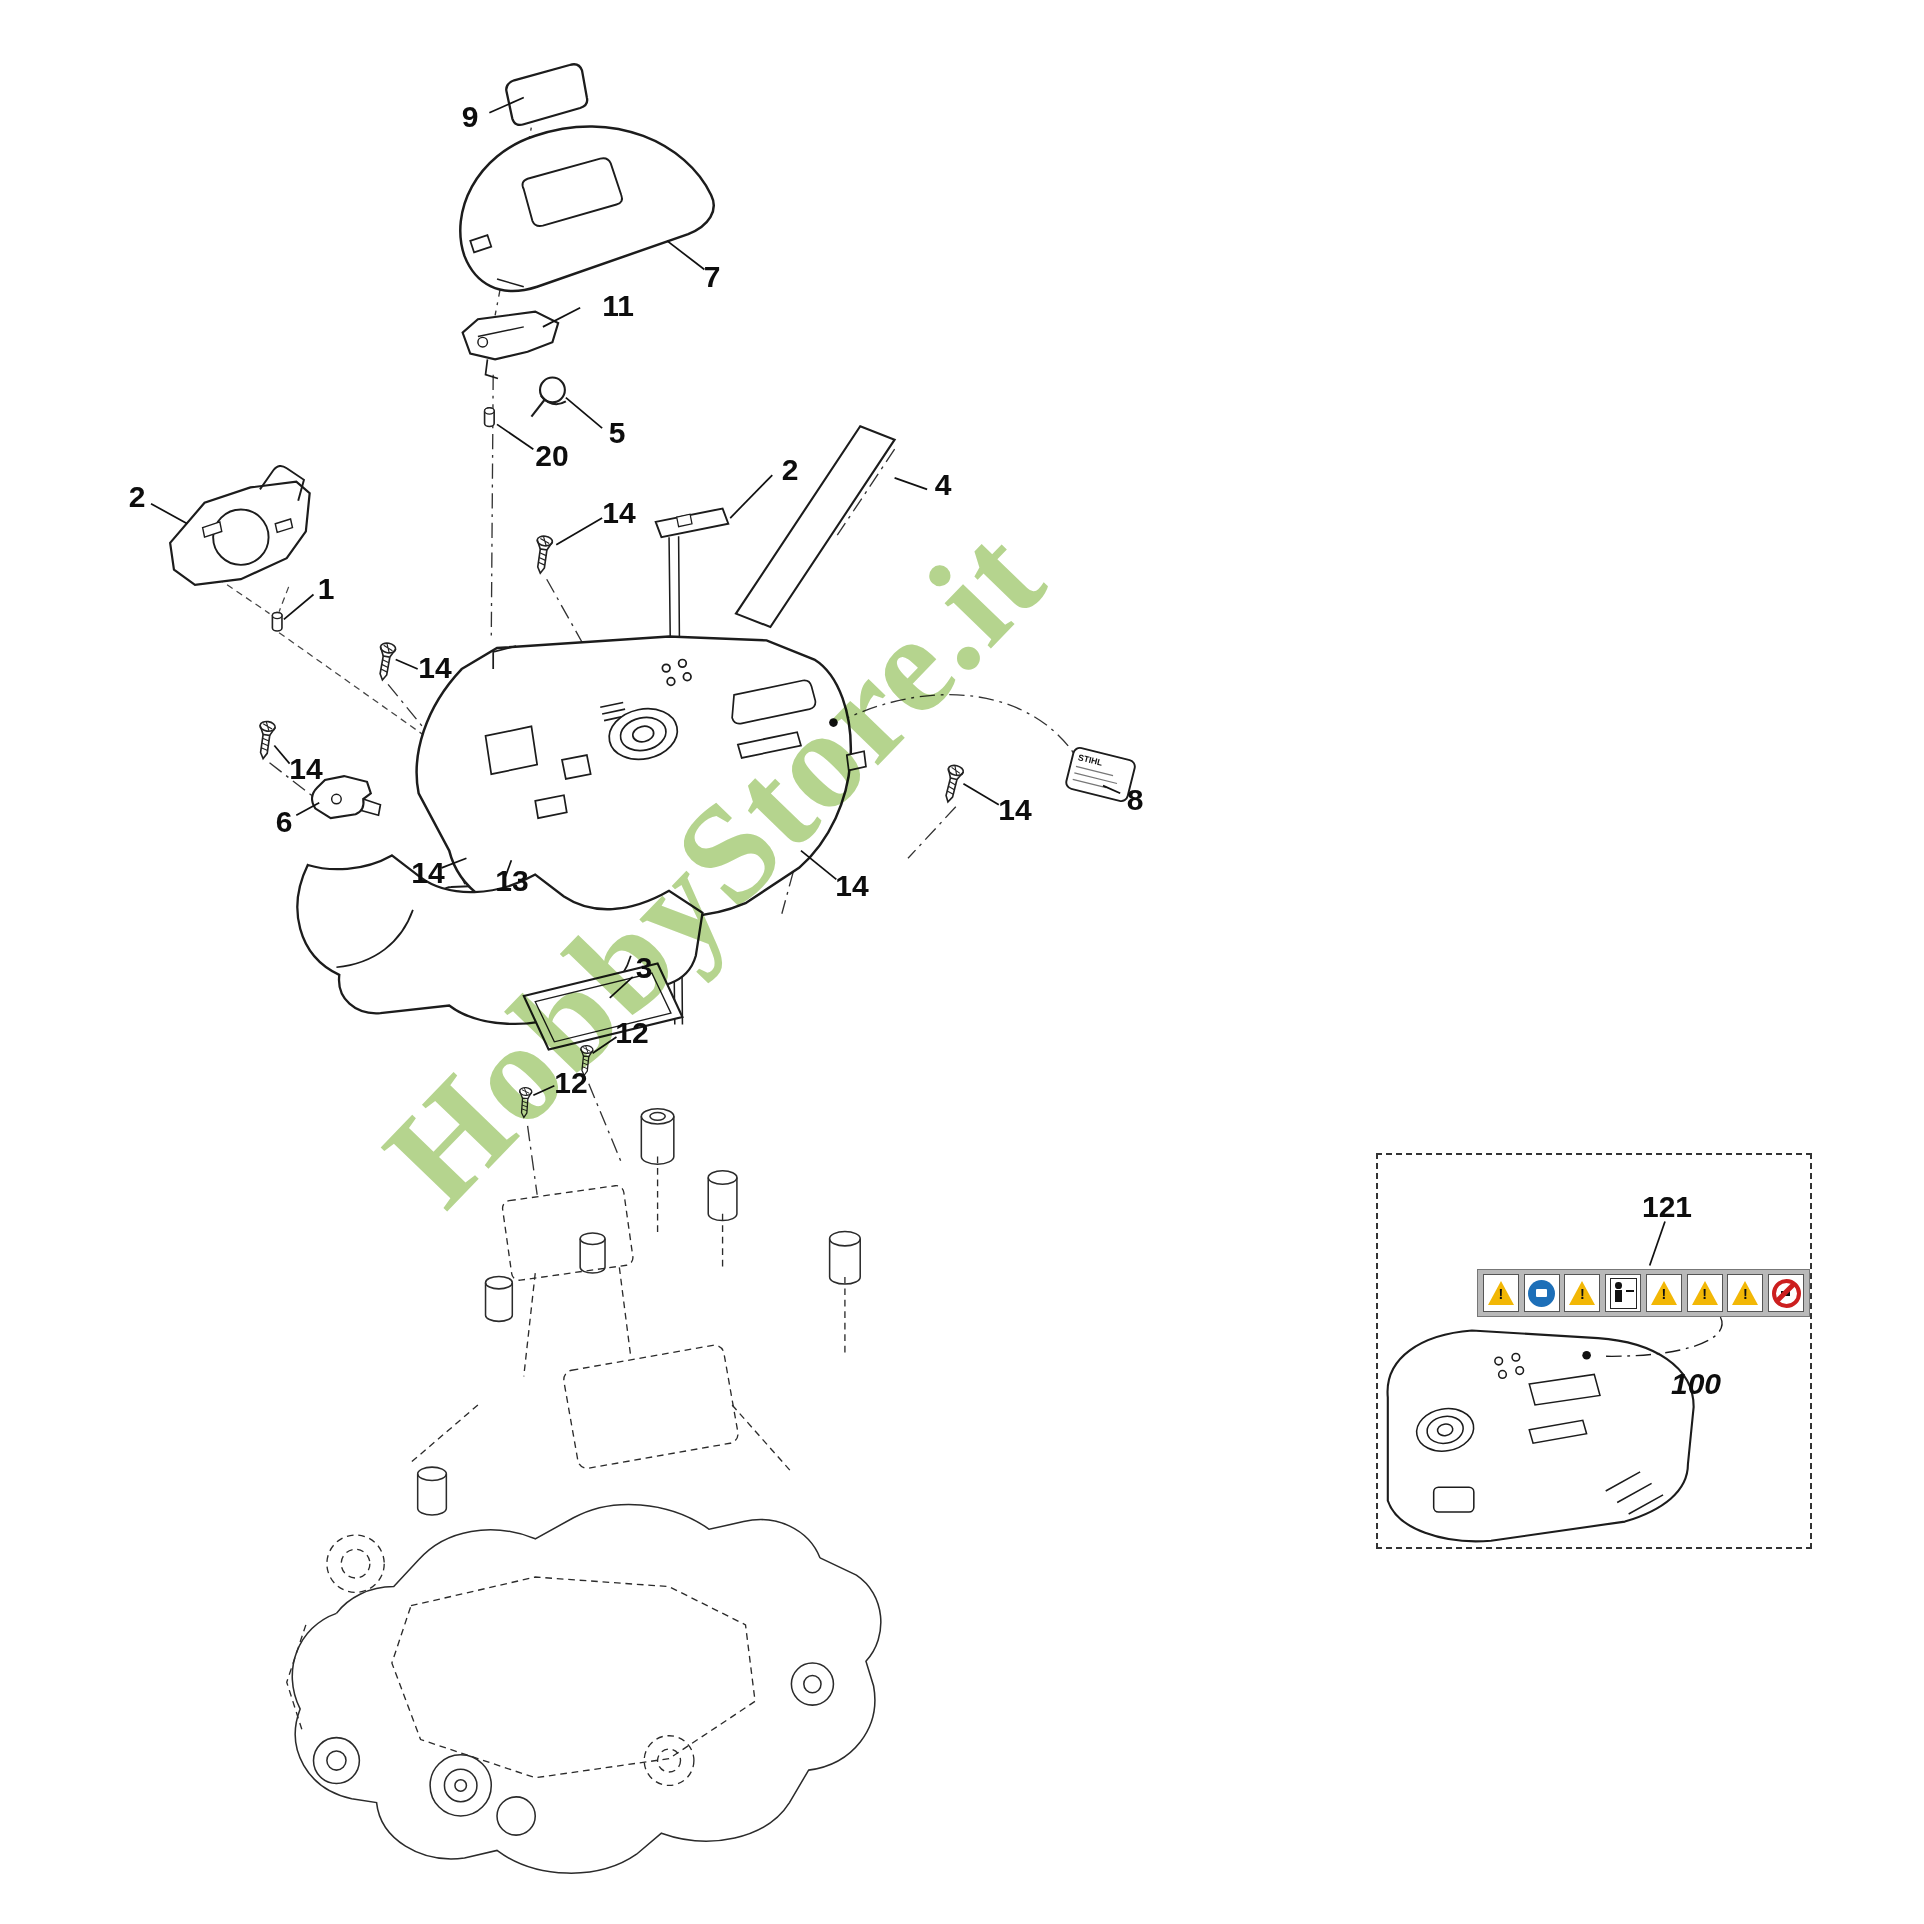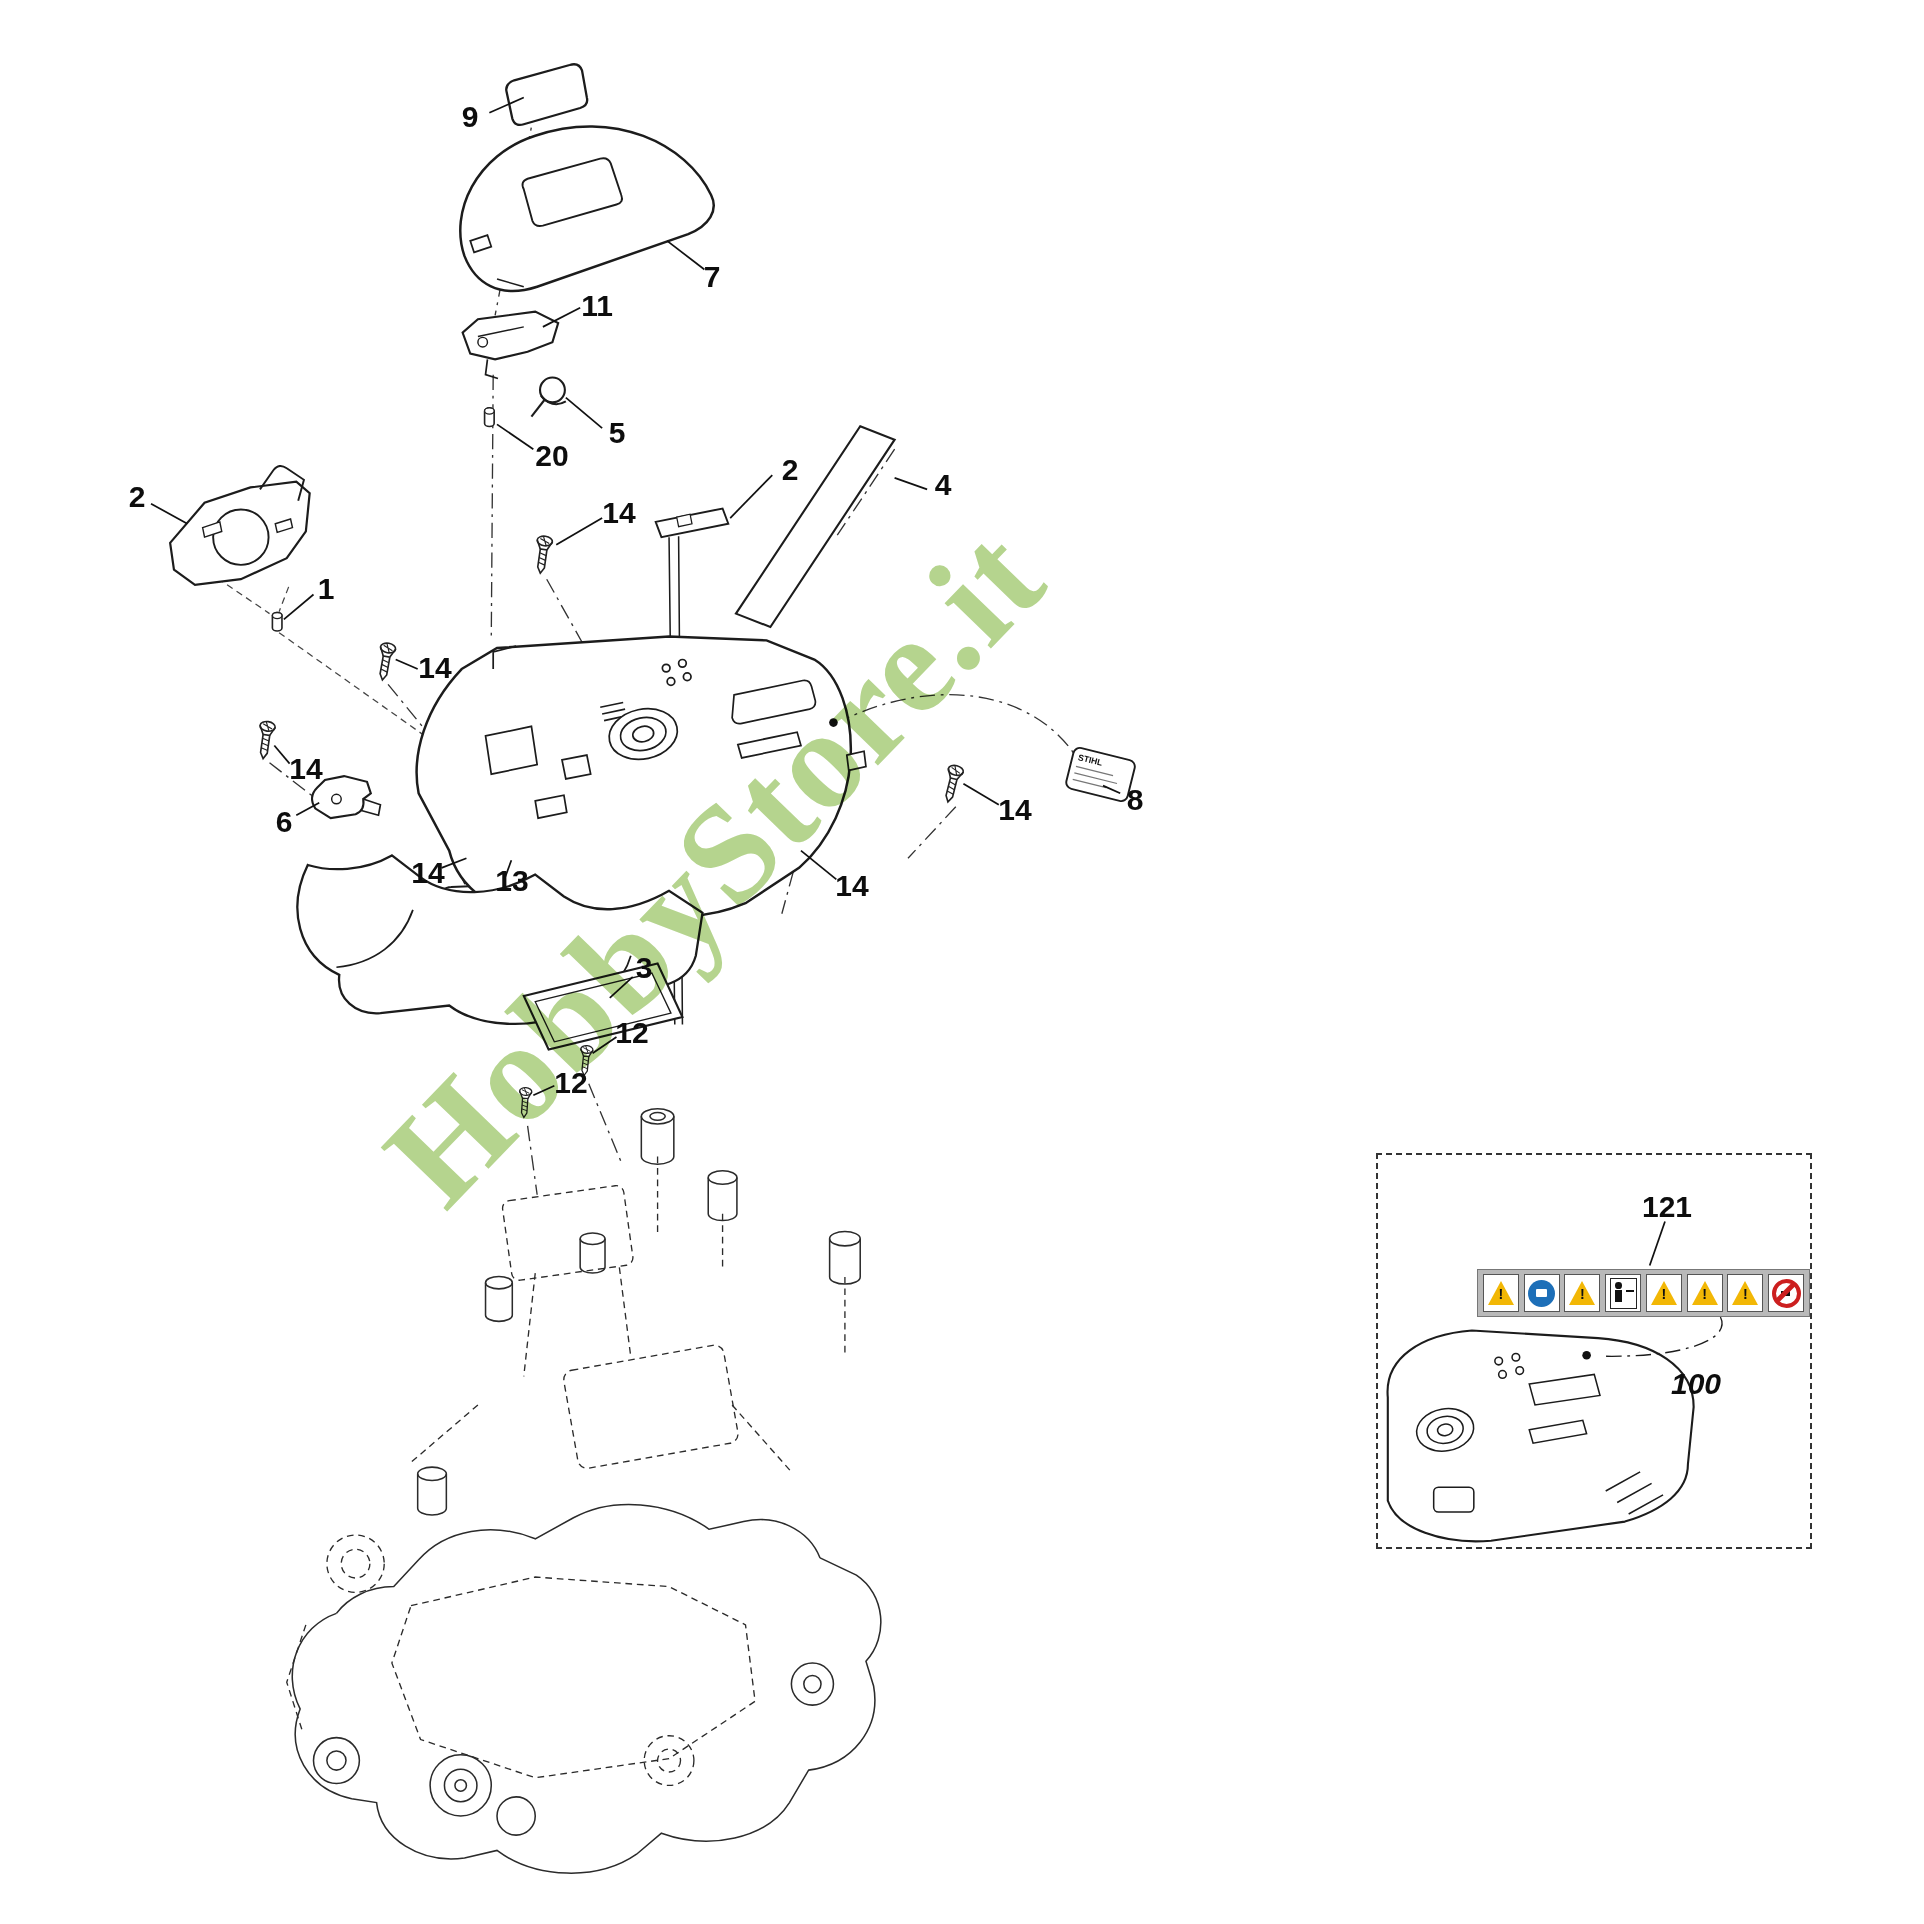--- a/index.html
+++ b/index.html
@@ -364,21 +364,21 @@
     <div class="tile">
       <span class="proh">
           <span class="obj"></span>
           <span class="slash"></span>
         </span>
     </div>
   </div>
 
   <div class="callout" style="left:470px;top:117px;">9</div>
   <div class="callout" style="left:712px;top:277px;">7</div>
-  <div class="callout" style="left:597px;top:306px;">11</div>
+  <div class="callout" style="left:618px;top:306px;">11</div>
   <div class="callout" style="left:617px;top:433px;">5</div>
   <div class="callout" style="left:552px;top:456px;">20</div>
   <div class="callout" style="left:137px;top:497px;">2</div>
   <div class="callout" style="left:790px;top:470px;">2</div>
   <div class="callout" style="left:943px;top:485px;">4</div>
   <div class="callout" style="left:619px;top:513px;">14</div>
   <div class="callout" style="left:326px;top:589px;">1</div>
   <div class="callout" style="left:435px;top:668px;">14</div>
   <div class="callout" style="left:306px;top:769px;">14</div>
   <div class="callout" style="left:284px;top:822px;">6</div>

